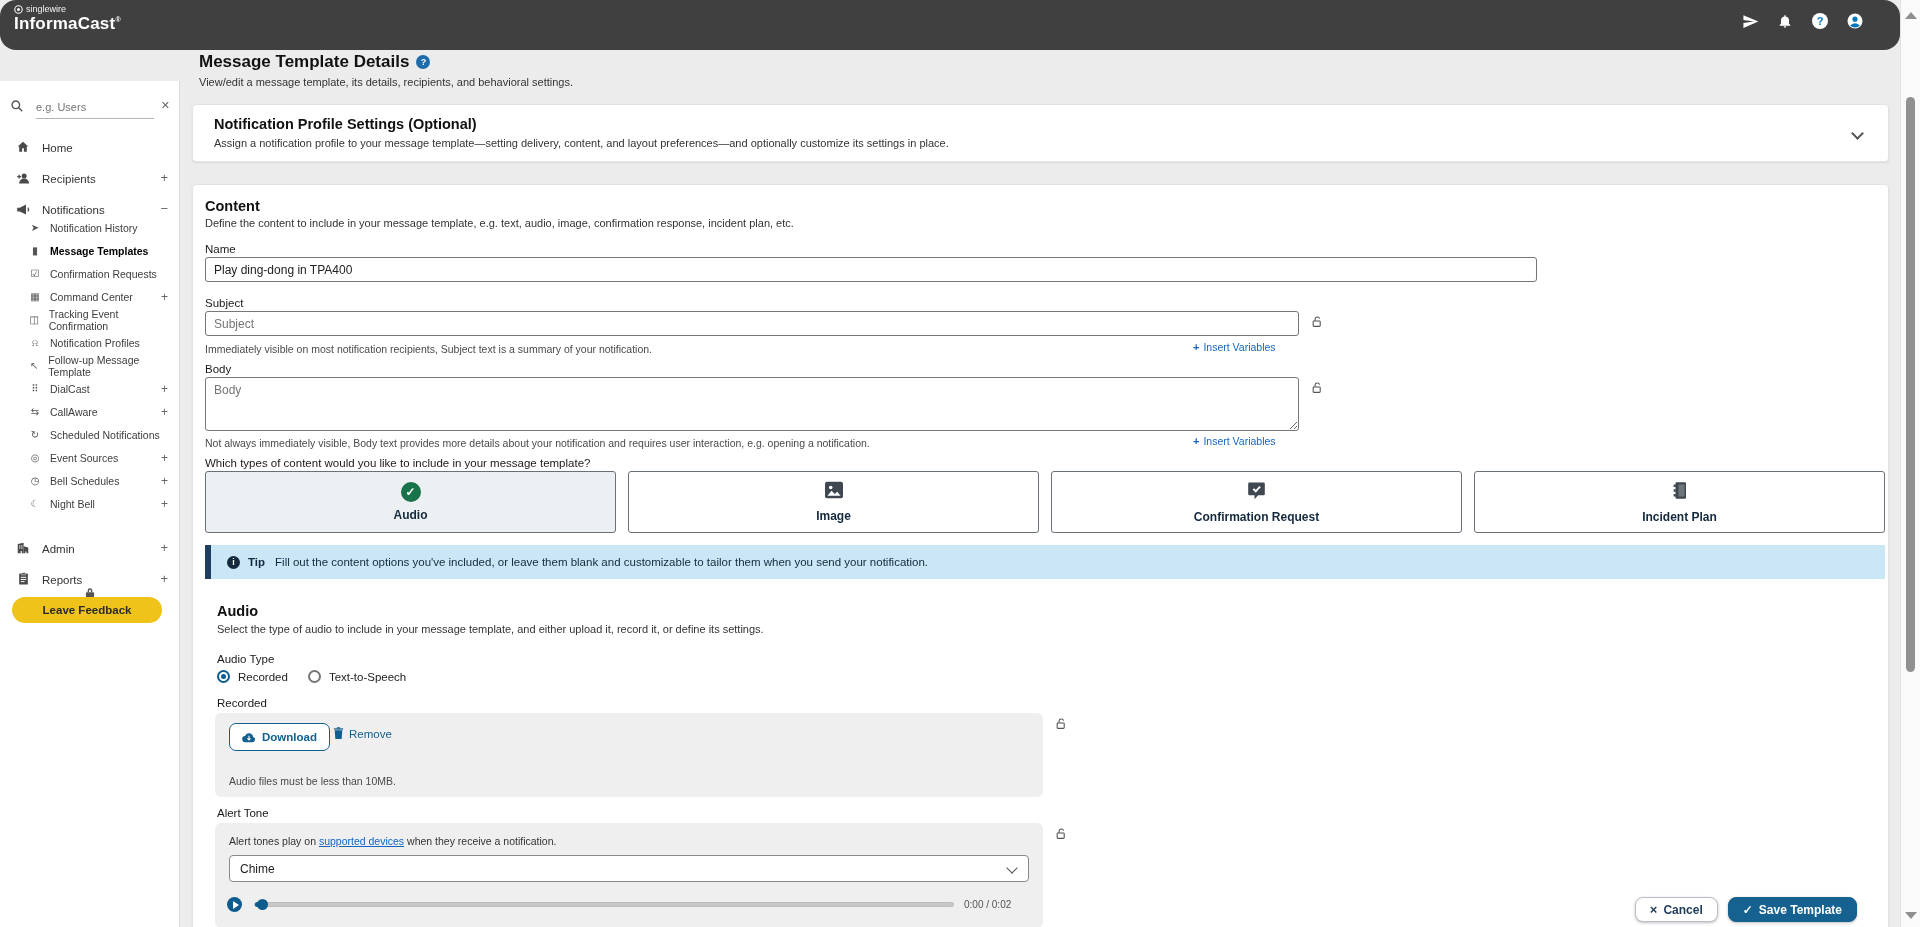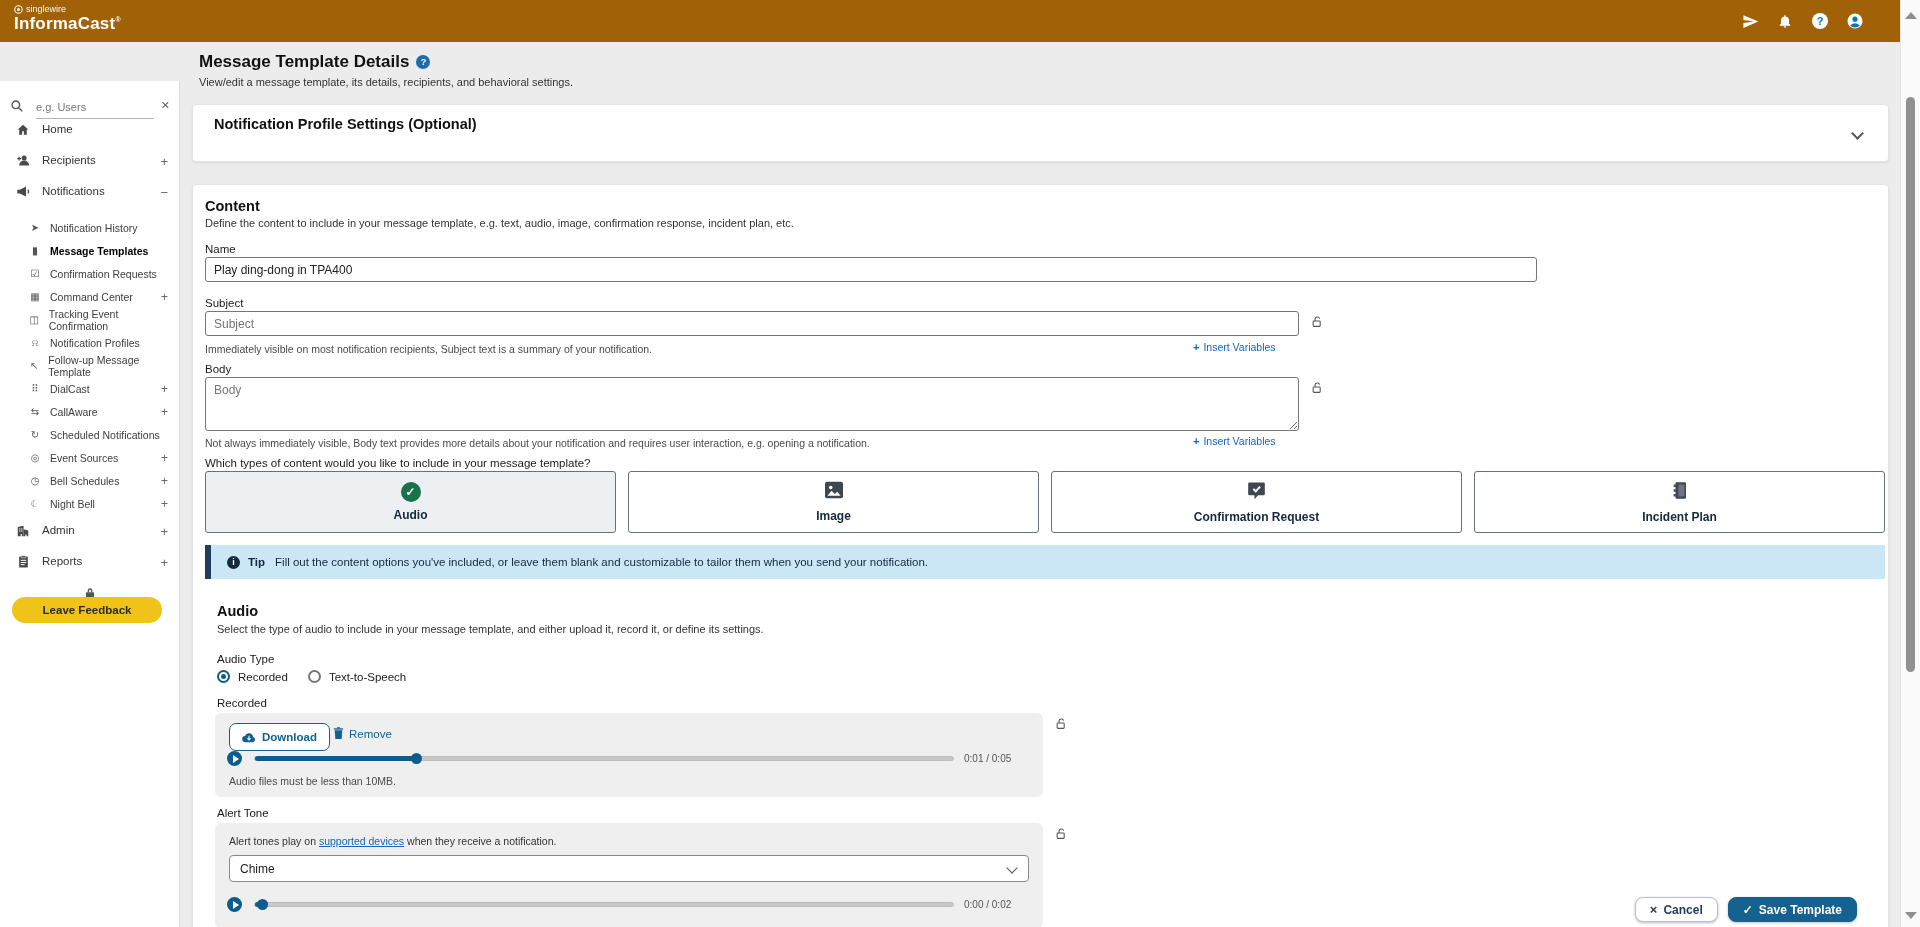--- a/index.html
+++ b/index.html
@@ -1,21 +1,21 @@
 <!DOCTYPE html>
 <html><head>
 <meta charset="utf-8">
 <style>
   * { margin:0; padding:0; box-sizing:border-box; }
   html,body { width:1920px; height:927px; overflow:hidden; }
   body { font-family:"Liberation Sans", sans-serif; background:#ececec; position:relative; color:#222; }
   .abs { position:absolute; }
 
   
-  .header { position:absolute; top:0; left:0; width:1900px; height:42px; background:#a16207; z-index:30; }
+  .header { position:absolute; top:0; left:0; width:1900px; height:50px; background:#404040; z-index:30;border-radius:16px; }
   .brand { position:absolute; left:14px; top:4px; color:#fff; }
   .brand-top { font-size:9px; display:flex; align-items:center; gap:3px; opacity:.95; }
   .brand-main { font-size:17px; font-weight:bold; letter-spacing:.2px; }
   .brand-main sup { font-size:7px; }
   .hdr-icons { position:absolute; right:36px; top:0; height:42px; display:flex; align-items:center; gap:17px; }
   .hdr-icon { width:18px; height:18px; display:flex; align-items:center; justify-content:center; cursor:pointer; }
   .help-circle { width:16px; height:16px; border-radius:50%; background:#fff; color:#0277BD; font-size:11px; font-weight:bold; display:flex; align-items:center; justify-content:center; }
 
   
   .scroll-strip { position:absolute; right:0; top:0; width:20px; height:927px; background:#fafafa; border-left:1px solid #e2e2e2; z-index:40; }
@@ -24,21 +24,21 @@
   .scroll-down { bottom:8px; border-top:7px solid #8f8f8f; }
   .scroll-thumb { position:absolute; left:5px; top:97px; width:9px; height:575px; background:#909090; border-radius:5px; }
 
   
   .sidebar { position:absolute; left:0; top:42px; width:180px; height:885px; background:#fff; border-right:1px solid #dcdcdc; z-index:20;margin-top:39px; }
   .search-row { position:absolute; top:14px; left:10px; width:162px; height:26px; }
   .search-row svg { position:absolute; left:0; top:4px; }
   .search-input { position:absolute; left:26px; top:0; width:118px; height:24px; border:none; border-bottom:1px solid #b5b5b5; font-size:11px; color:#555; outline:none; background:transparent; }
   .search-clear { position:absolute; right:2px; top:4px; font-size:11px; color:#666; cursor:pointer; }
   .nav { position:absolute; top:42px; left:0; width:180px; }
-  .nav-item { height:31px; display:flex; align-items:flex-start; padding:0 12px 0 14px; font-size:11.5px; color:#333; cursor:pointer; }
+  .nav-item { height:31px; display:flex; align-items:flex-end; padding:0 12px 0 14px; font-size:11.5px; color:#333; cursor:pointer; }
   .nav-item .ni-icon { width:18px; display:flex; justify-content:center; margin-right:10px; color:#4a4a4a; }
   .nav-item .exp { margin-left:auto; color:#666; font-size:13px; }
   .sub-item { height:23px; display:flex; align-items:center; padding:0 12px 0 28px; font-size:10.5px; color:#3d3d3d; cursor:pointer; }
   .sub-item .si-icon { width:14px; margin-right:8px; color:#555; font-size:10px; display:flex; justify-content:center; }
   .sub-item.active { font-weight:bold; color:#000; }
   .sub-item .exp { margin-left:auto; color:#666; font-size:12px; }
   .lock-wrap { position:absolute; top:505px; left:0; width:180px; display:flex; justify-content:center; }
   .feedback-btn { position:absolute; top:516px; left:12px; width:150px; height:26px; background:#EFC319; border:none; border-radius:14px; font-size:11.5px; font-weight:bold; color:#2b2b2b; cursor:pointer; font-family:inherit; }
 
   
@@ -287,20 +287,21 @@
   <div class="clip-crumb">— — —</div>
 
   <div class="page-title">
     <span>Message Template Details</span>
     <span class="q-circle">?</span>
   </div>
   <div class="page-sub">View/edit a message template, its details, recipients, and behavioral settings.</div>
 
   <div class="card nps-card">
     <div class="nps-title">Notification Profile Settings (Optional)</div>
+    <div class="nps-sub">Assign a notification profile to your message template—setting delivery, content, and layout preferences—and optionally customize its settings in place.</div>
     <div class="chevron"></div>
   </div>
 
   <div class="card content-card">
     <div class="abs" style="left:12px; top:12px;"><span class="sec-title">Content</span></div>
     <div class="abs sec-sub" style="left:12px; top:32px;">Define the content to include in your message template, e.g. text, audio, image, confirmation response, incident plan, etc.</div>
 
     <div class="abs fld-label" style="left:12px; top:58px;">Name</div>
     <input class="abs txt-input" style="left: 12px; top: 72px; width: 1332px; height: 25px;" value="Play ding-dong in TPA400">
 
@@ -392,28 +393,20 @@
         <span>Download</span>
       </button>
       <span class="rm-link" style="left:118px; top:14px;">
         <svg width="11" height="13" viewBox="0 0 20 24">
             <path d="M3 6h14l-1.2 16H4.2z" fill="#11608f"></path>
             <rect x="1.5" y="2.5" width="17" height="2.4" fill="#11608f"></rect>
             <rect x="7" y="0.5" width="6" height="2.4" fill="#11608f"></rect>
           </svg>
         <span>Remove</span>
       </span>
-      <div class="player" style="left:12px; top:38px; width:804px;">
-        <span class="play-btn"></span>
-        <div class="slider" style="width: 700px; --p: 23%;">
-          <div class="fill"></div>
-          <div class="thumb"></div>
-        </div>
-        <span class="ptime">0:01 / 0:05</span>
-      </div>
       <div class="abs helper" style="left:14px; top:62px;">Audio files must be less than 10MB.</div>
     </div>
     <span class="abs lock-icon" style="left:862px; top:532px;">
       <svg width="13" height="14" viewBox="0 0 24 24">
           <rect x="4" y="10" width="13" height="10" rx="1.5" fill="none" stroke="#555" stroke-width="2"></rect>
           <path d="M7.5 10V7a4.2 4.2 0 0 1 8.3-1" fill="none" stroke="#555" stroke-width="2"></path>
         </svg>
     </span>
 
     <div class="abs fld-label" style="left:24px; top:622px;">Alert Tone</div>

